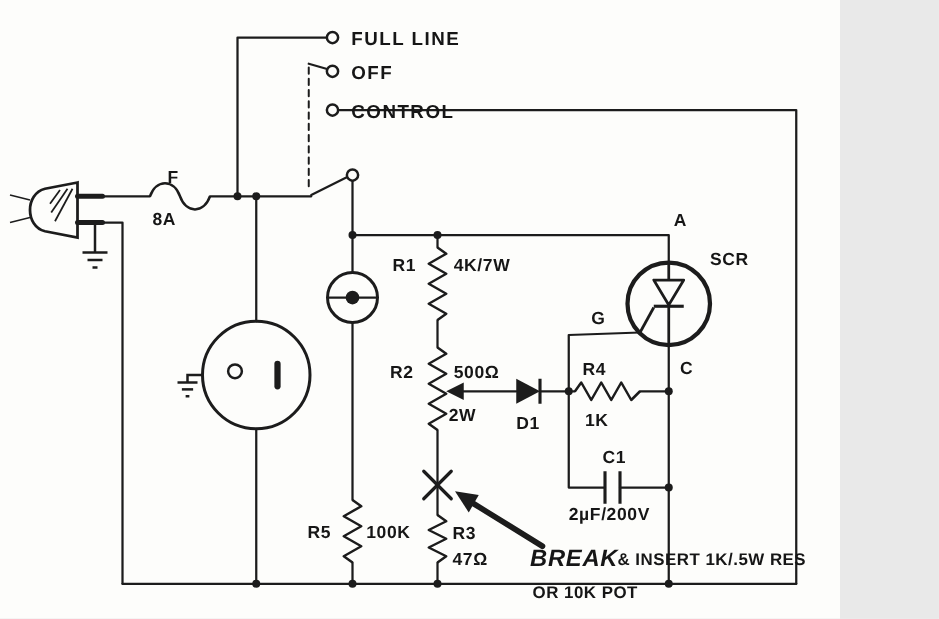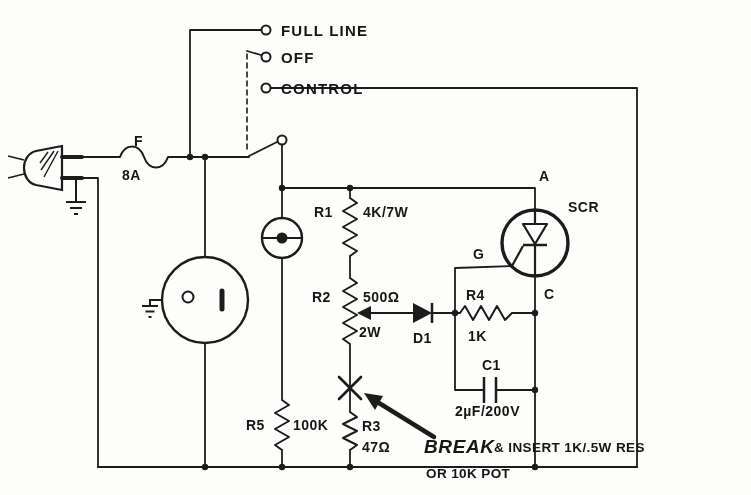--- a/index.html
+++ b/index.html
@@ -1,16 +1,16 @@
 <!DOCTYPE html>
 <html><head>
 <meta charset="utf-8">
 <style>
   html,body{margin:0;padding:0;background:#e9e9e9;}
-  .page{width:751px;height:495px;background:#fdfdfb;position:relative;overflow:hidden;}
+  .page{width:672px;height:495px;background:#fdfdfb;position:relative;overflow:hidden;}
   svg{display:block;}
   text{font-family:"Liberation Sans","DejaVu Sans",sans-serif;font-weight:bold;fill:#161616;}
   .lbl{font-size:14px;letter-spacing:.5px;}
   .lbl-lg{font-size:15px;letter-spacing:1.2px;}
   .break-word{font-size:19px;font-style:italic;letter-spacing:.6px;}
   .note{font-size:13.5px;letter-spacing:.4px;}
 </style>
 </head>
 <body>
 

